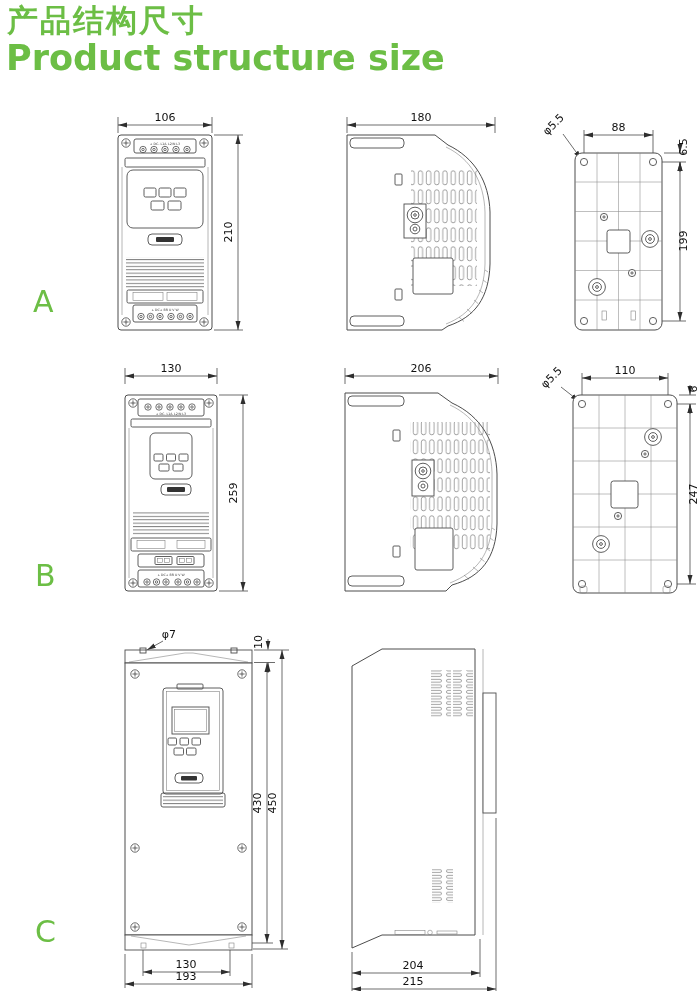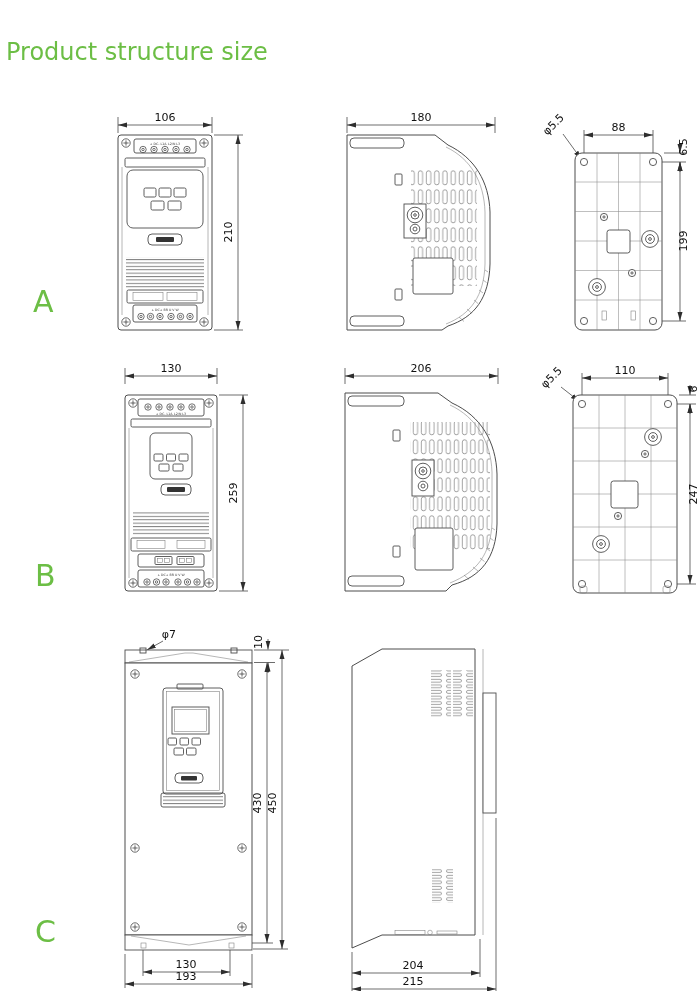--- a/index.html
+++ b/index.html
@@ -1,20 +1,20 @@
 <!DOCTYPE html>
 <html><head>
 <meta charset="utf-8">
 <style>
   * { margin:0; padding:0; box-sizing:border-box; }
   html,body { background:#fff; }
   body { width:700px; height:991px; position:relative; font-family:"DejaVu Sans",sans-serif; }
   .page { position:relative; width:700px; height:991px; background:#fff; overflow:hidden; }
   .title-zh { position:absolute; left:7px; top:0px; font-size:31px; font-weight:600; color:#6cbe45; letter-spacing:2px; }
-  .title-en { position:absolute; left:6px; top:38px; font-size:24px; font-weight:400; color:#6cbe45; }
+  .title-en { position:absolute; left:6px; top:38px; font-size:35px; font-weight:700; color:#6cbe45; }
   .sec-label { position:absolute; font-size:30px; color:#6cbe45; }
   .sec-a { left:33px; top:284px; }
   .sec-b { left:35px; top:558px; }
   .sec-c { left:35px; top:914px; }
   svg.view { position:absolute; overflow:visible; }
   svg text { font-family:"DejaVu Sans",sans-serif; }
   .ol { fill:#fff; stroke:#4d4d4d; stroke-width:1; }
   .fw { fill:#fff; stroke:#4d4d4d; stroke-width:0.9; }
   .ln { fill:none; stroke:#4d4d4d; stroke-width:0.9; }
   .tn { fill:none; stroke:#7a7a7a; stroke-width:0.55; }
@@ -47,20 +47,21 @@
         <circle r="4.2"></circle>
           <path d="M-2.6,0 H2.6 M0,-2.6 V2.6"></path>
       </g>
       <g id="term" fill="none" stroke="#4d4d4d" stroke-width="0.8">
         <circle r="3.2"></circle>
           <circle r="1.2"></circle>
       </g>
     </defs>
   </svg>
 
+  <div class="title-zh">产品结构尺寸</div>
   <div class="title-en">Product structure size</div>
 
   <div class="sec-label sec-a">A</div>
   <div class="sec-label sec-b">B</div>
   <div class="sec-label sec-c">C</div>
 
   <svg class="view" style="left:100px;top:112px" width="150" height="240" viewBox="0 0 150 240">
     <g>
       <path class="dm" d="M18,21 V5 M112,21 V5"></path>
       <line class="dm" x1="18" y1="13" x2="112" y2="13" marker-start="url(#arr)" marker-end="url(#arr)"></line>

